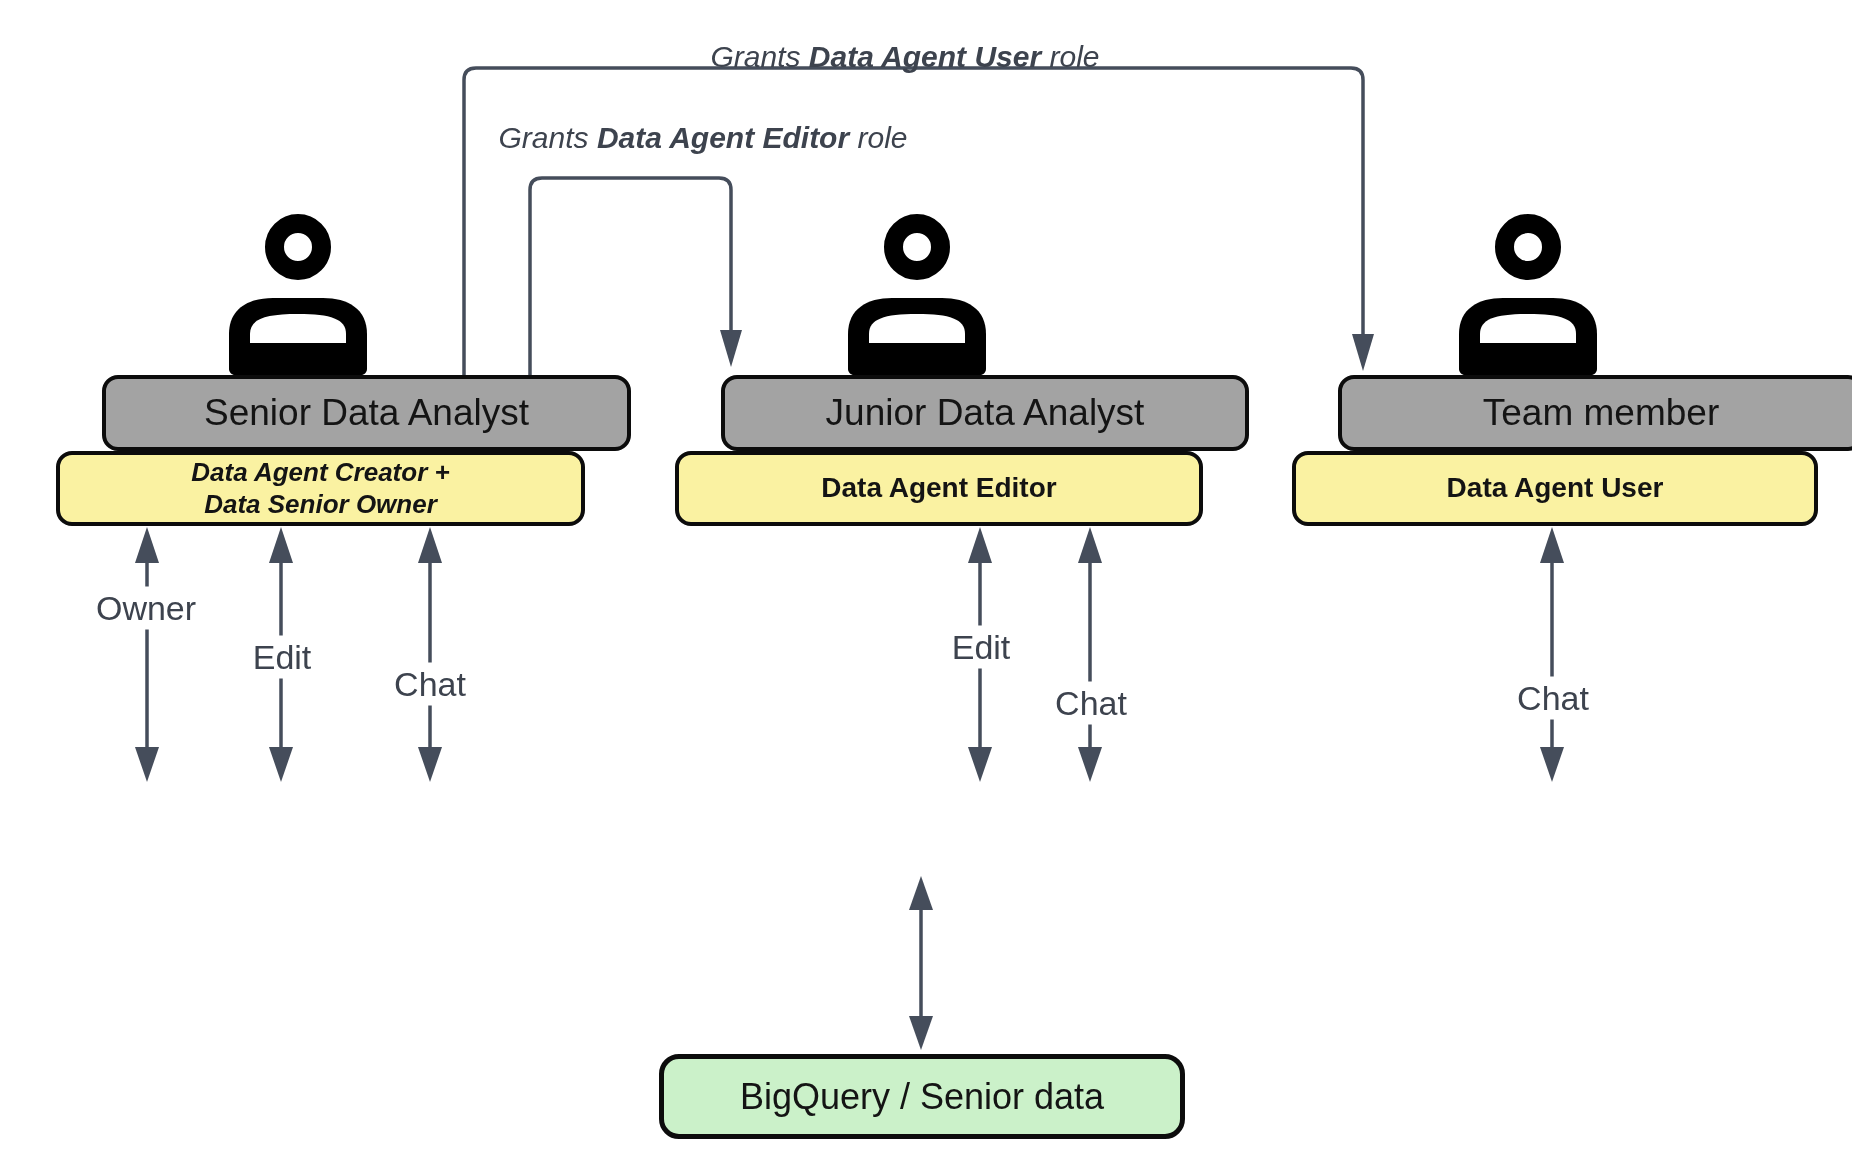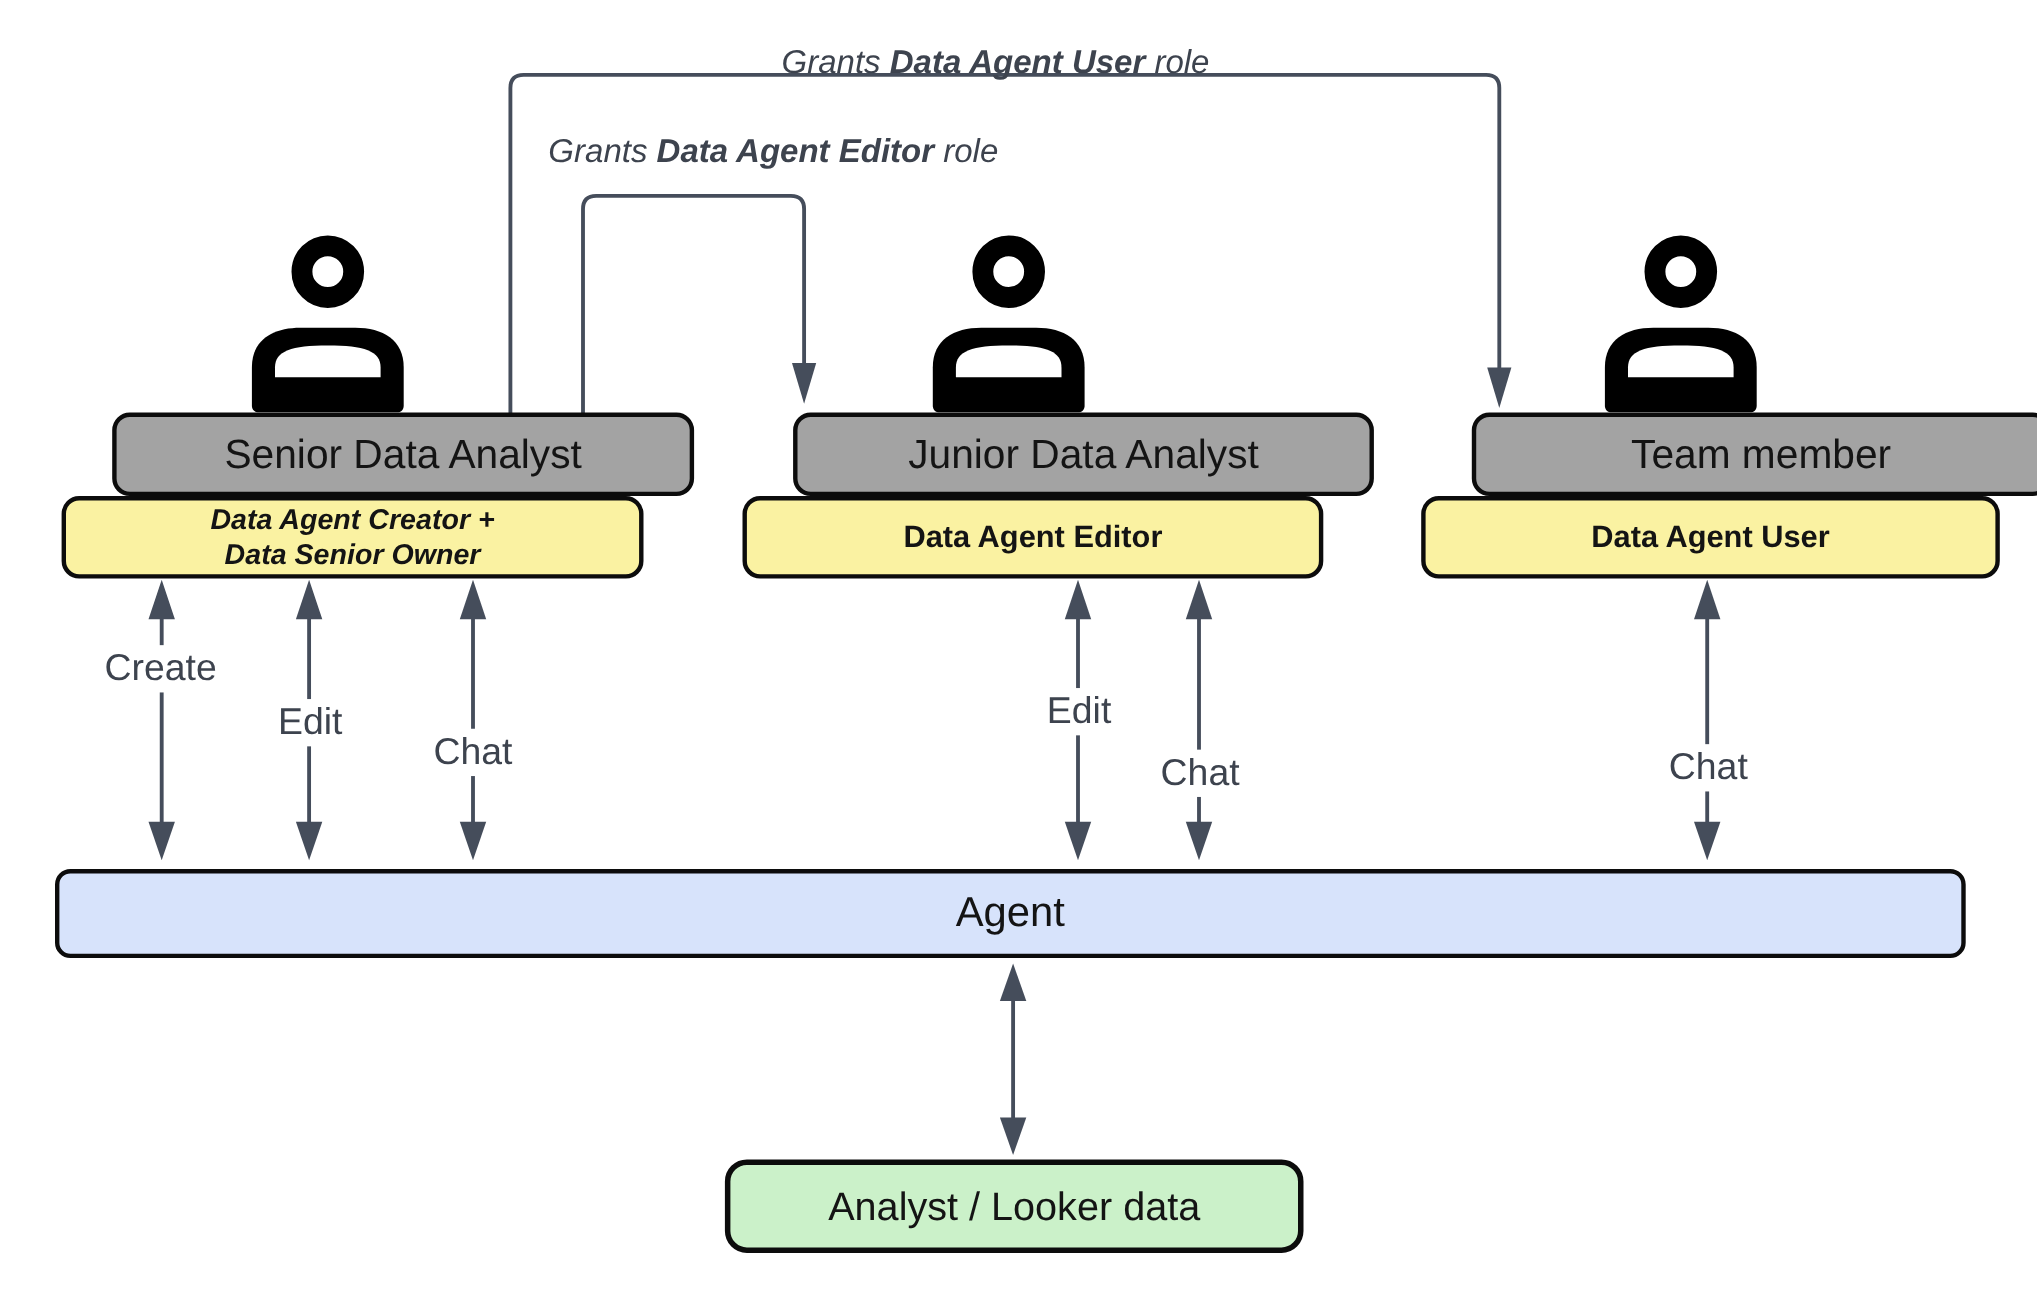--- a/index.html
+++ b/index.html
@@ -142,24 +142,23 @@
     </div>
   </div>
 
   <div class="actor-card" style="left:675px;top:375px;width:528px;height:151px;">
     <div class="card-title">Junior Data Analyst</div>
     <div class="card-role role-one-line">
       <span>Data Agent Editor</span>
     </div>
   </div>
 
-  <div class="vlabel" style="left:146px;top:608px;">Create</div>
+  <div class="vlabel" style="left:146px;top:608px;">Owner</div>
   <div class="vlabel" style="left:282px;top:657px;">Edit</div>
   <div class="vlabel" style="left:430px;top:684px;">Chat</div>
   <div class="vlabel" style="left:981px;top:647px;">Edit</div>
   <div class="vlabel" style="left:1091px;top:703px;">Chat</div>
   <div class="vlabel" style="left:1553px;top:698px;">Chat</div>
 
-  <div class="agent-bar">Agent</div>
 
-  <div class="data-box">Analyst / Looker data</div>
+  <div class="data-box">BigQuery / Senior data</div>
 
 </div>
 
 </body></html>

